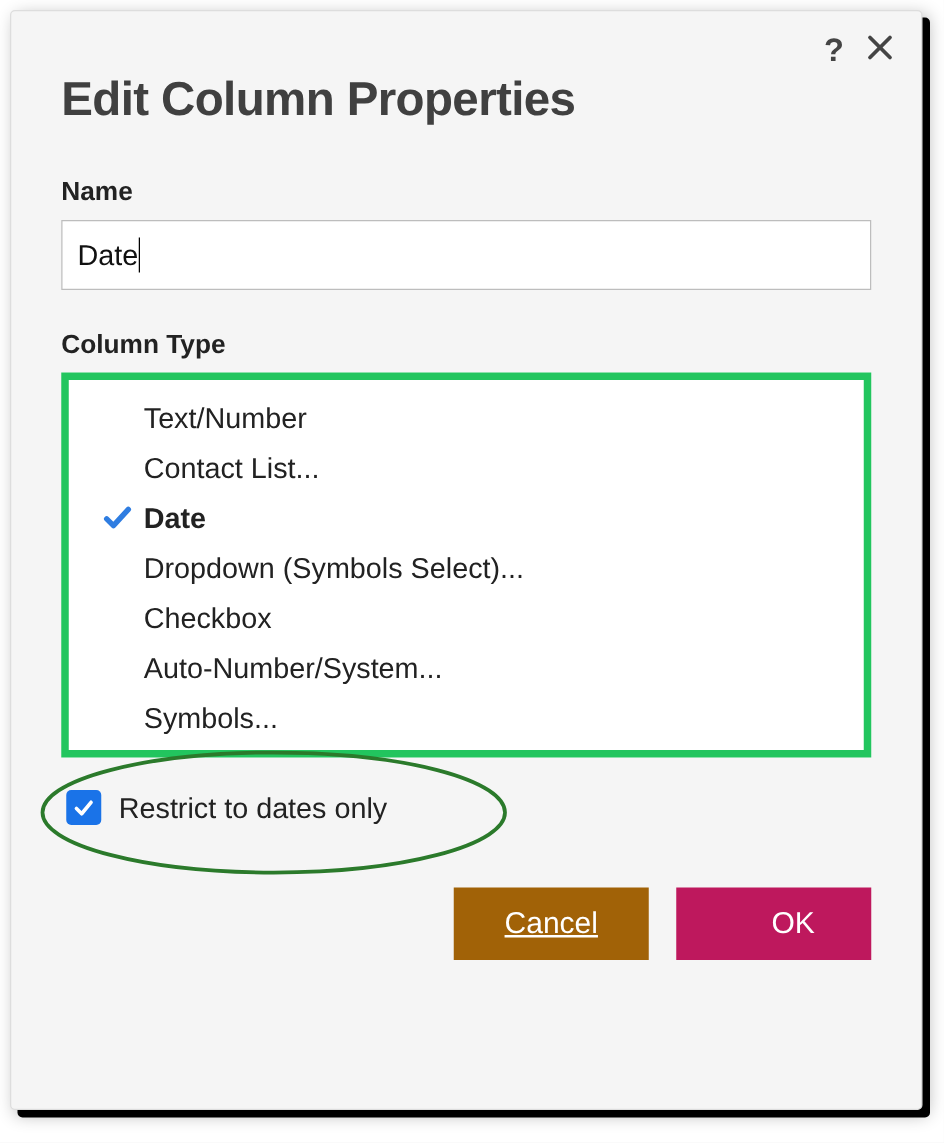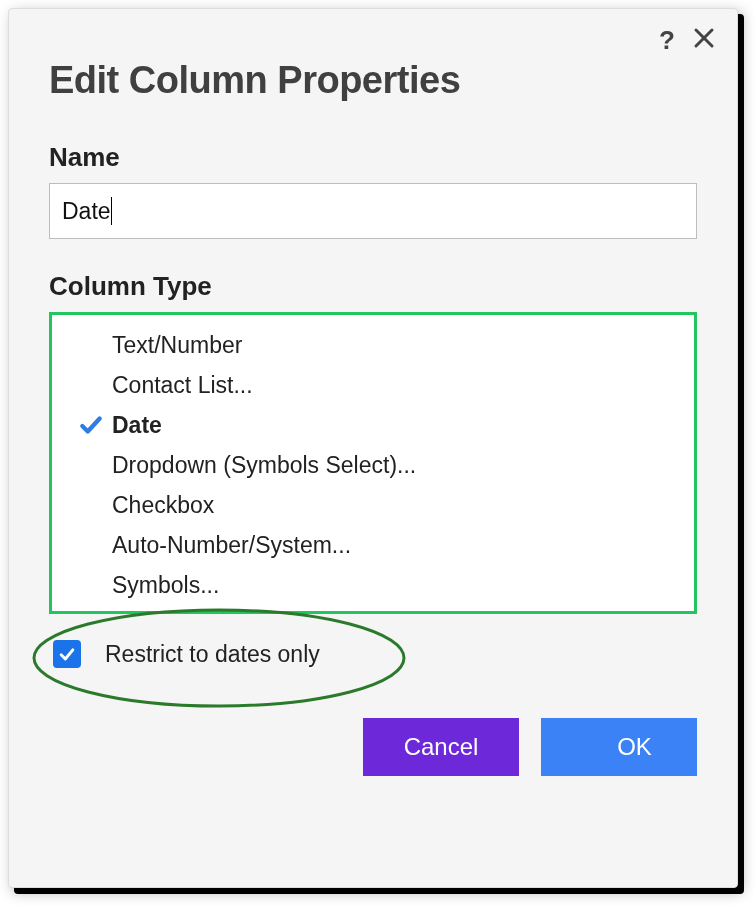--- a/index.html
+++ b/index.html
@@ -34,21 +34,21 @@
   }
   .titlebar-icons span { color: #444; font-size: 26px; font-weight: 700; cursor: pointer; }
   .dialog-title {
     font-size: 38px;
     font-weight: 800;
     color: #404040;
     margin: 30px 0 40px 0;
     letter-spacing: -0.5px;
   }
   .field-label {
-    font-size: 26px;
+    font-size: 21px;
     font-weight: 700;
     color: #222;
     margin-bottom: 10px;
   }
   .name-input {
     width: 100%;
     height: 56px;
     border: 1px solid #bdbdbd;
     background: #fff;
     font-size: 23px;
@@ -64,21 +64,21 @@
   .cursor-mark {
     position: absolute;
     left: 62px;
     top: 14px;
     width: 1px;
     height: 28px;
     background: #000;
   }
   .type-list {
     width: 100%;
-    border: 3px solid #22c55e;
+    border: 6px solid #22c55e;
     background: #fff;
     padding: 10px 0 6px 0;
     text-align: center;
   }
   .type-item {
     display: flex;
     align-items: center;
     height: 40px;
     padding: 0 10px 0 18px;
     font-size: 23px;
@@ -91,21 +91,21 @@
     align-items: center;
     justify-content: center;
     flex-shrink: 0;
   }
   .type-check svg { width: 26px; height: 26px; }
   .type-item.selected .type-label { font-weight: 700; }
   .restrict-row {
     position: relative;
     display: flex;
     align-items: center;
-    gap: 24px;
+    gap: 14px;
     margin-top: 26px;
     margin-left: 4px;
   }
   .restrict-check {
     width: 28px;
     height: 28px;
     background: #1a73e8;
     border-radius: 4px;
     display: flex;
     align-items: center;
@@ -130,22 +130,22 @@
   .btn {
     width: 156px;
     height: 58px;
     border: none;
     font-size: 24px;
     font-weight: 400;
     color: #fff;
     cursor: pointer;
     font-family: Arial, Helvetica, sans-serif;
   }
-  .btn-cancel { background: #6d28d9; }
-  .btn-ok { background: #3b82f6; padding-left: 37px; }
+  .btn-cancel { background: #a16207; text-decoration: underline; }
+  .btn-ok { background: #be185d; padding-left: 37px; }
 </style>
 </head>
 <body>
 
 <div class="dialog">
 
   <div class="titlebar-icons">
     <span>?</span>
     <span>
       <svg width="22" height="22" viewBox="0 0 22 22">

